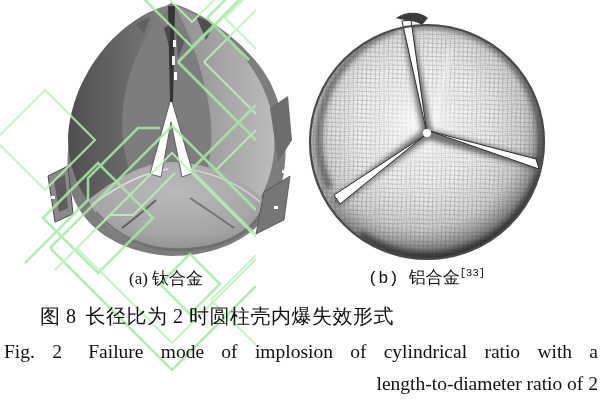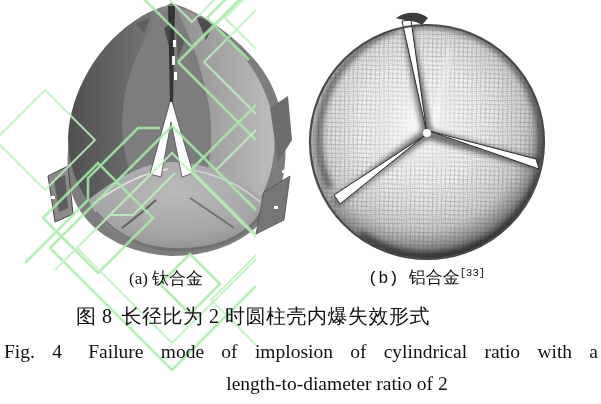--- a/index.html
+++ b/index.html
@@ -14,27 +14,27 @@
   #panel-b{left:300px;top:12px;}
   #watermark{left:345px;top:0px;z-index:2;pointer-events:none;}
   .wm{stroke:var(--wm,#a6eba6);fill:none;stroke-width:2.6;}
   .wm2{stroke:var(--wm2,#bdf2bd);fill:none;stroke-width:2;}
   .subcaps{position:absolute;top:265px;left:0;width:601px;height:28px;z-index:3;
            font-size:17px;line-height:28px;}
   .subcap{position:absolute;white-space:nowrap;}
   #subcap-a{left:129px;}
   #subcap-b{left:368px;font-family:Liberation Mono, monospace;}
   .subcap sup{font-size:10.5px;vertical-align:super;line-height:0;}
-  .cap-zh{position:absolute;top:301px;left:0;width:506px;text-align:center;z-index:3;
-          font-size:20px;line-height:30px;letter-spacing:0.5px;white-space:nowrap;}
+  .cap-zh{position:absolute;top:301px;left:0;width:506px;text-align:left;z-index:3;
+          font-size:20px;line-height:30px;letter-spacing:0.5px;white-space:nowrap;padding-left:40px;}
   .caplabel{margin-right:9px;}
   .cap-en{position:absolute;top:336px;left:4px;width:594px;z-index:3;
           font-size:19.5px;line-height:32px;}
   .en1{text-align:justify;text-align-last:justify;}
-  .en2{text-align:center;padding-left:72px;font-family:Liberation Serif, serif;}
+  .en2{text-align:right;padding-left:72px;font-family:Liberation Serif, serif;}
 </style>
 </head>
 <body>
 
 
 
 
 <svg id="panel-a" class="panel" width="262" height="265" viewBox="0 0 262 265" aria-hidden="true">
   <defs>
     <linearGradient id="gradL" x1="0" y1="0" x2="1" y2="0">
@@ -185,19 +185,19 @@
     <span>(b) 铝合金</span><sup>[33]</sup>
   </span>
 </div>
 
 <div class="cap-zh">
   <span class="caplabel">图 8</span><span>长径比为 2 时圆柱壳内爆失效形式</span>
 </div>
 
 <div class="cap-en">
   <div class="en1">
-    <span class="caplabel">Fig. 4</span> <span>Failure mode of implosion of cylindrical ratio with a</span>
+    <span class="caplabel">Fig. 2</span> <span>Failure mode of implosion of cylindrical ratio with a</span>
   </div>
   <div class="en2">length-to-diameter ratio of 2</div>
 </div>
 
 
 
 
 </body></html>

